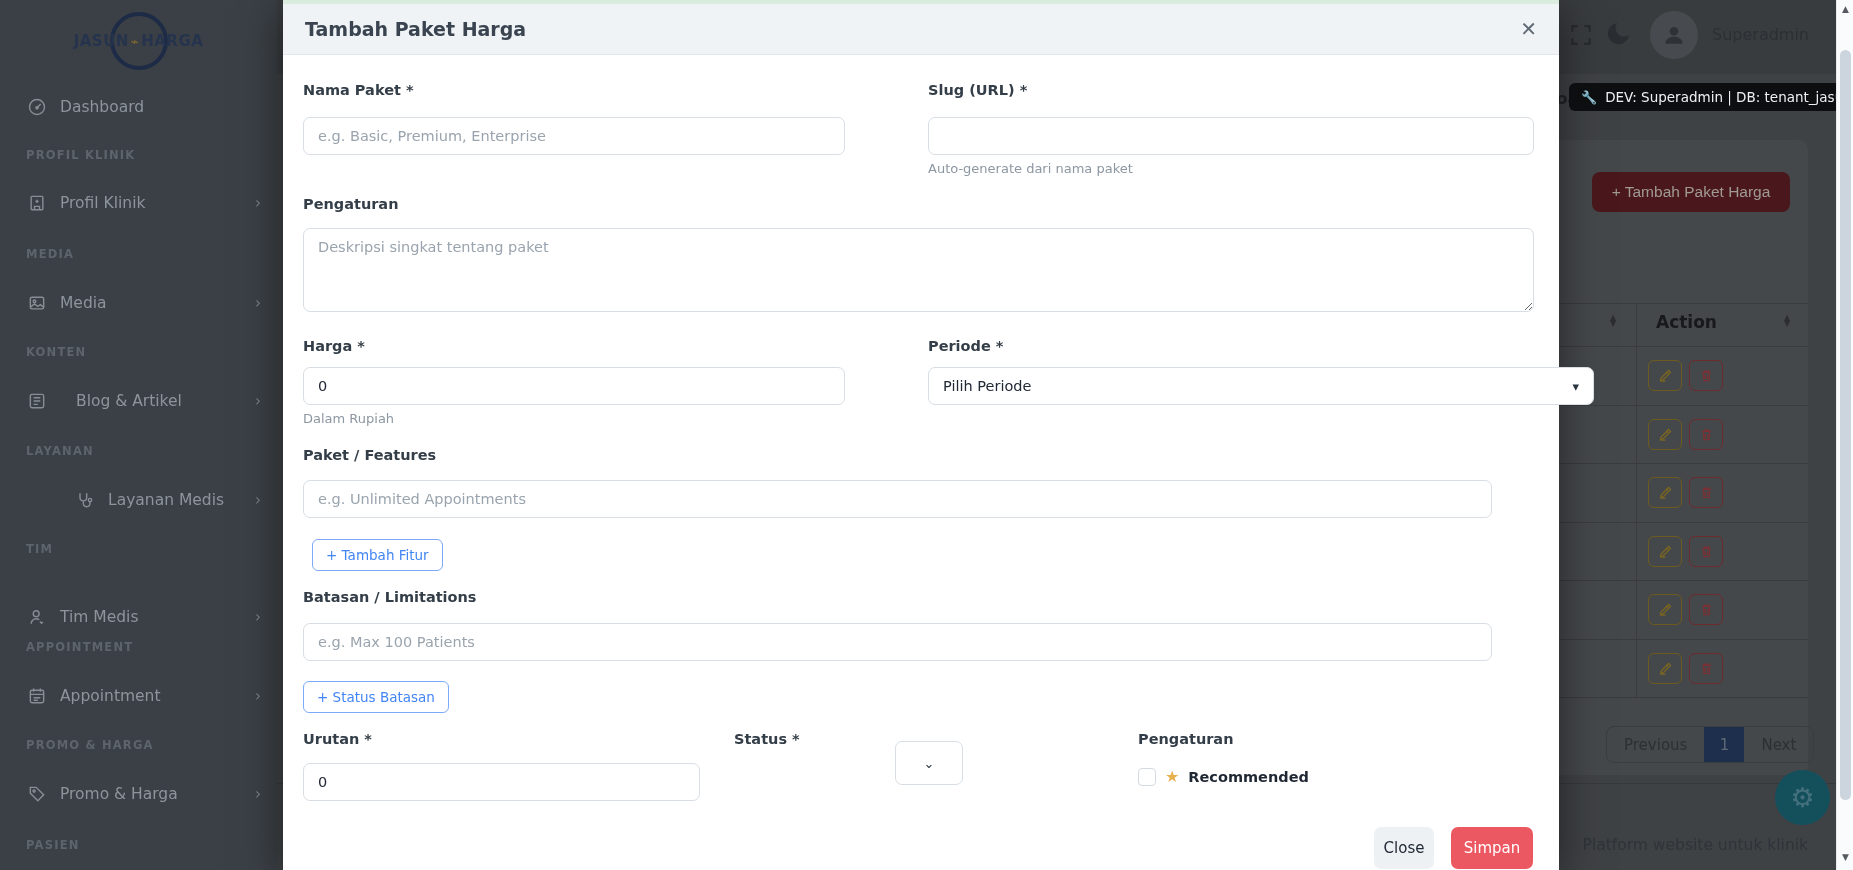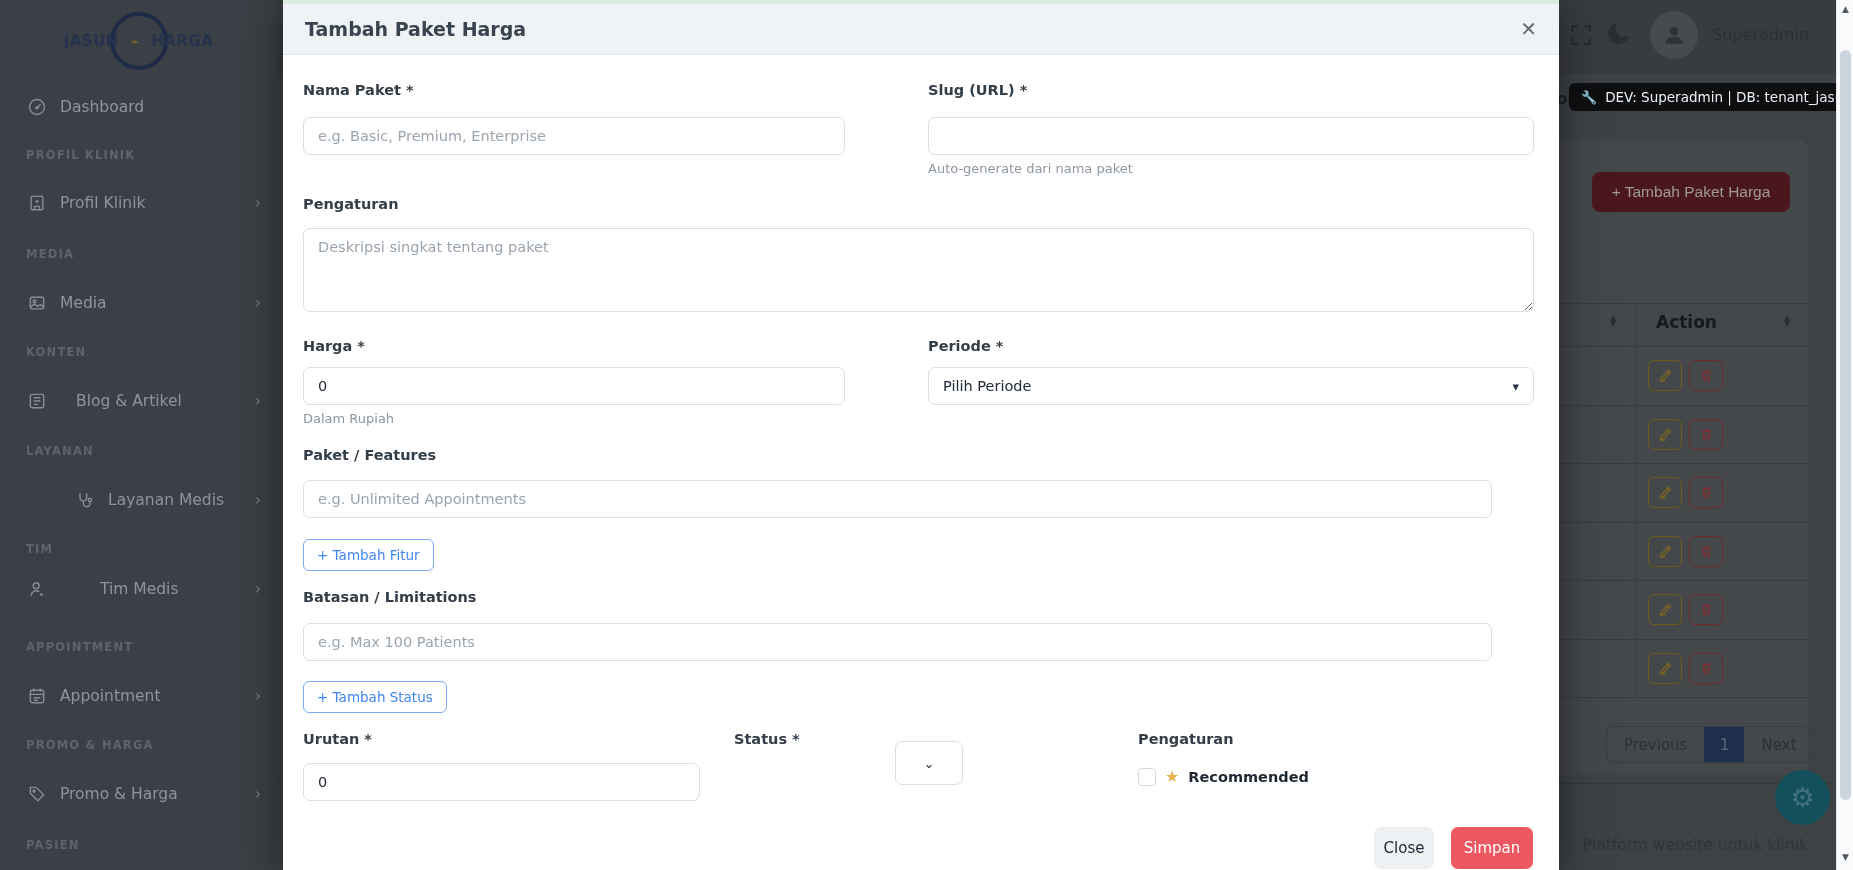--- a/index.html
+++ b/index.html
@@ -4,21 +4,21 @@
 <style>
   * { margin:0; padding:0; box-sizing:border-box; }
   html,body { width:1853px; height:870px; overflow:hidden; }
   body { font-family:"DejaVu Sans","Liberation Sans",sans-serif; }
   .root { position:absolute; inset:0; width:1853px; height:870px; background:#3f4245; overflow:hidden; }
 
   
   .sidebar { position:absolute; left:0; top:0; width:277px; height:870px; background:#3b4046; z-index:1; }
   .logo-wrap { position:absolute; left:0; top:8px; width:277px; height:66px; display:flex; align-items:center; justify-content:center; }
   .logo-circle { position:absolute; width:58px; height:58px; border:4px solid #1e2b46; border-radius:50%; left:110px; top:4px; }
-  .logo-text { position:relative; display:flex; align-items:center; gap:12px; font-weight:bold; font-size:15px; color:#25334d; letter-spacing:.5px; }
+  .logo-text { position:relative; display:flex; align-items:center; gap:2px; font-weight:bold; font-size:15px; color:#25334d; letter-spacing:.5px; }
   .logo-beat { color:#8a6d2a; font-weight:bold; font-size:13px; }
   .side-item { position:absolute; left:0; width:277px; height:30px; display:flex; align-items:center; color:#8e949b; font-size:15.5px; }
   .side-item .ic { width:22px; margin-left:26px; margin-right:12px; display:flex; align-items:center; justify-content:center; color:#878d94; }
   .side-item .chev { position:absolute; right:16px; font-size:15px; color:#7a8188; }
   .side-section { position:absolute; left:26px; width:230px; font-size:11.5px; letter-spacing:1.2px; font-weight:600; color:#5d646c; }
 
   .main-bg { position:absolute; left:277px; top:0; width:1559px; height:870px; background:#3f4245; z-index:1; }
   .top-strip { position:absolute; left:277px; top:0; width:1559px; height:74px; background:#393c3f; z-index:1; }
 
   .icon-fullscreen { position:absolute; left:1568px; top:22px; width:26px; height:26px; z-index:2; color:#26292d; }
@@ -150,21 +150,21 @@
       <span class="ic">
           <svg width="20" height="20" viewBox="0 0 24 24" fill="none" stroke="currentColor" stroke-width="1.7">
             <path d="M6 4v5a4 4 0 0 0 8 0V4M10 13v3a4 4 0 0 0 8 0v-2"></path>
             <circle cx="18" cy="12" r="2"></circle>
           </svg>
         </span>
       <span>Layanan Medis</span>
       <span class="chev">›</span>
     </div>
     <div class="side-section" style="top:542px;">TIM</div>
-    <div class="side-item" style="top:574px;gap:40px;">
+    <div class="side-item" style="top:602px;">
       <span class="ic">
           <svg width="20" height="20" viewBox="0 0 24 24" fill="none" stroke="currentColor" stroke-width="1.7">
             <circle cx="11" cy="8" r="3.5"></circle>
             <path d="M5 20c0-3.3 2.7-6 6-6 1.4 0 2.7.5 3.7 1.3"></path>
             <path d="M15.5 17.5l2 2 1.5-1.5"></path>
           </svg>
         </span>
       <span>Tim Medis</span>
       <span class="chev">›</span>
     </div>
@@ -344,32 +344,32 @@
       <div class="f-hint" style="left:645px; top:106px;">Auto-generate dari nama paket</div>
 
       <div class="f-label" style="left:20px; top:141px;">Pengaturan</div>
       <textarea class="f-area" style="top: 173px;" placeholder="Deskripsi singkat tentang paket"></textarea>
 
       <div class="f-label" style="left:20px; top:283px;">Harga *</div>
       <input class="f-input" style="left: 20px; top: 312px; width: 542px;" value="0">
       <div class="f-hint" style="left:20px; top:356px;">Dalam Rupiah</div>
 
       <div class="f-label" style="left:645px; top:283px;">Periode *</div>
-      <div class="f-select" style="left:645px; top:312px; width:606px; height:38px;">
+      <div class="f-select" style="left:645px; top:312px; width:666px; height:38px;">
         <span>Pilih Periode</span>
         <span class="dn">▾</span>
       </div>
 
       <div class="f-label" style="left:20px; top:392px;">Paket / Features</div>
       <input class="f-input" style="left: 20px; top: 425px; width: 1189px;" placeholder="e.g. Unlimited Appointments">
-      <button class="btn-outline-blue" style="left:20px; top:484px;">+ Tambah Fitur</button>
+      <button class="btn-outline-blue" style="left:29px; top:484px;">+ Tambah Fitur</button>
 
       <div class="f-label" style="left:20px; top:534px;">Batasan / Limitations</div>
       <input class="f-input" style="left: 20px; top: 568px; width: 1189px;" placeholder="e.g. Max 100 Patients">
-      <button class="btn-outline-blue" style="left:20px; top:626px;">+ Tambah Status</button>
+      <button class="btn-outline-blue" style="left:20px; top:626px;">+ Status Batasan</button>
 
       <div class="f-label" style="left:20px; top:676px;">Urutan *</div>
       <input class="f-input" style="left: 20px; top: 708px; width: 397px;" value="0">
 
       <div class="f-label" style="left:451px; top:676px;">Status *</div>
       <div class="f-select" style="left:612px; top:686px; width:68px; height:44px; justify-content:center;">
         <span class="dn">⌄</span>
       </div>
 
       <div class="f-label" style="left:855px; top:676px;">Pengaturan</div>

